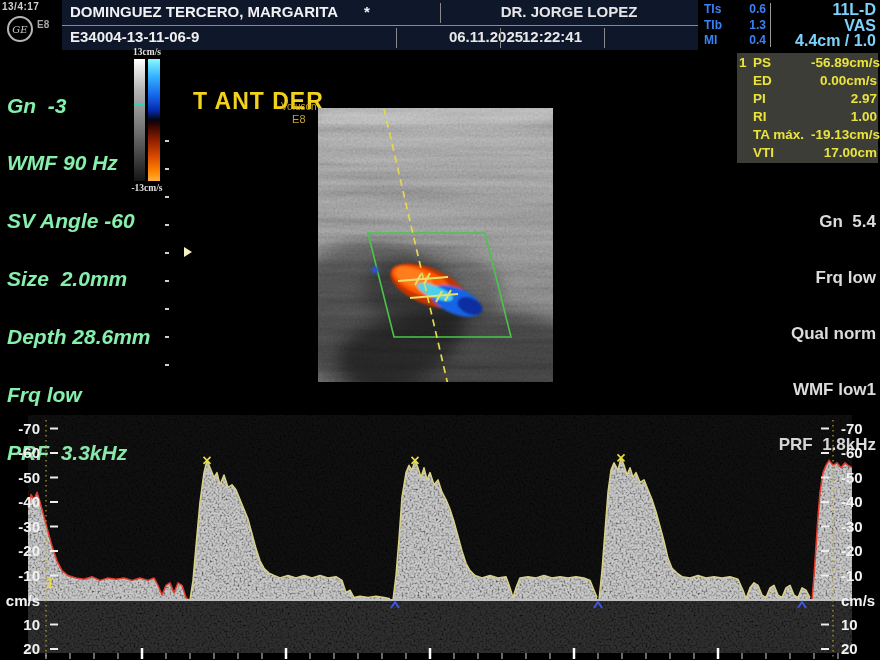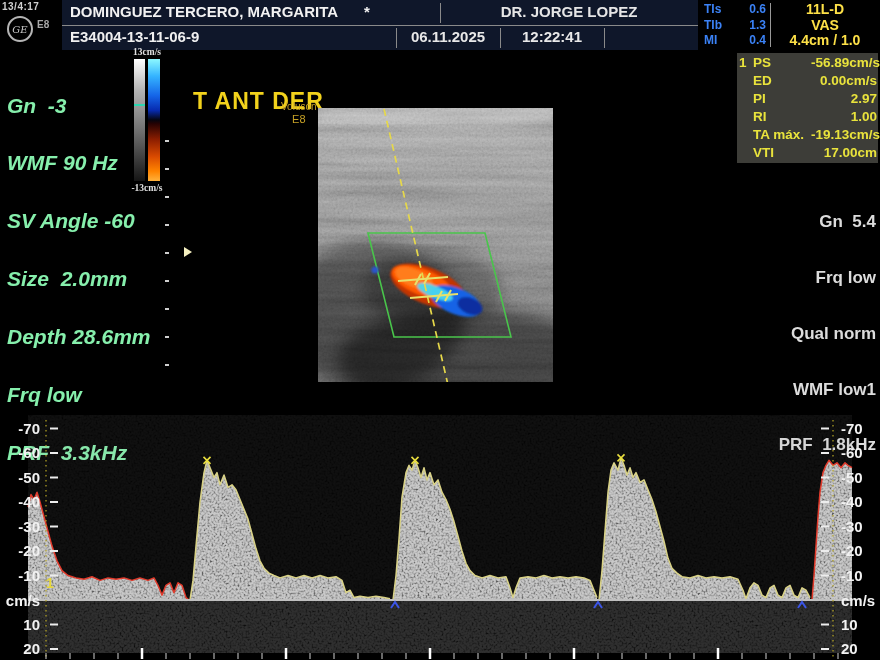--- a/index.html
+++ b/index.html
@@ -12,27 +12,27 @@
               display:flex;align-items:center;justify-content:center;
               font-family:"DejaVu Serif",serif;font-style:italic;font-size:10px;color:#c8c8c8;}
   .sys-badge{left:37px;top:19px;font-size:10px;font-weight:bold;color:#a8a8a8;}
   .hdr-rows{left:62px;top:0;width:636px;height:50px;background:#0f172a;}
   .hdr-row1{position:absolute;left:0;top:0;width:100%;height:25px;border-bottom:1px solid #8a8a8a;}
   .hdr-row2{position:absolute;left:0;top:26px;width:100%;height:24px;}
   .pt-name{position:absolute;left:8px;top:3px;font-size:15px;font-weight:bold;color:#f2f2f2;white-space:nowrap;}
   .pt-flag{margin-left:26px;}
   .dr-cell{position:absolute;left:378px;top:3px;width:258px;text-align:center;font-size:15px;font-weight:bold;color:#e6e6e6;}
   .exam-id{position:absolute;left:8px;top:2px;font-size:15px;font-weight:bold;color:#f0f0f0;}
-  .date-cell{position:absolute;left:334px;top:2px;width:104px;text-align:center;font-size:15px;font-weight:bold;}
+  .date-cell{position:absolute;left:334px;top:2px;width:104px;text-align:center;font-size:15px;font-weight:bold;padding-left:38px;}
   .time-cell{position:absolute;left:438px;top:2px;width:104px;text-align:center;font-size:15px;font-weight:bold;}
   .vsep{position:absolute;width:1px;background:#8a8a8a;}
   .ti-block{left:704px;top:2px;width:62px;}
   .ti-row{display:flex;justify-content:space-between;font-size:12px;font-weight:bold;color:#3b82f6;line-height:15.5px;}
   .hdr-vline{left:770px;top:3px;height:44px;width:1px;background:#999;}
-  .probe-block{left:774px;top:2px;width:102px;text-align:center;font-size:14px;font-weight:bold;color:#fde047;line-height:15.5px;white-space:nowrap;}
+  .probe-block{left:774px;top:2px;width:102px;text-align:right;font-size:16px;font-weight:bold;color:#7dd3fc;line-height:15.5px;white-space:nowrap;}
   
   .lparams{left:7px;top:57px;font-size:21px;font-weight:bold;color:#86efac;line-height:19.3px;white-space:pre;font-style:italic;}
   
   .cbar-wrap{left:124px;top:47px;width:46px;text-align:center;font-family:Liberation Serif, serif;}
   .cbar-label{font-size:9.5px;font-weight:bold;color:#e0e0e0;white-space:nowrap;}
   .cbar-bars{position:relative;margin:2px auto 2px auto;width:26px;height:122px;}
   .cbar-gray{position:absolute;left:0;top:0;width:11px;height:122px;
              background:linear-gradient(#ffffff,#b5b5b5 25%,#6e6e6e 60%,#151515);}
   .cbar-gray-tick{position:absolute;left:0;top:45px;width:11px;height:2px;background:#2ad6b0;}
   .cbar-color{position:absolute;left:14px;top:0;width:12px;height:122px;

